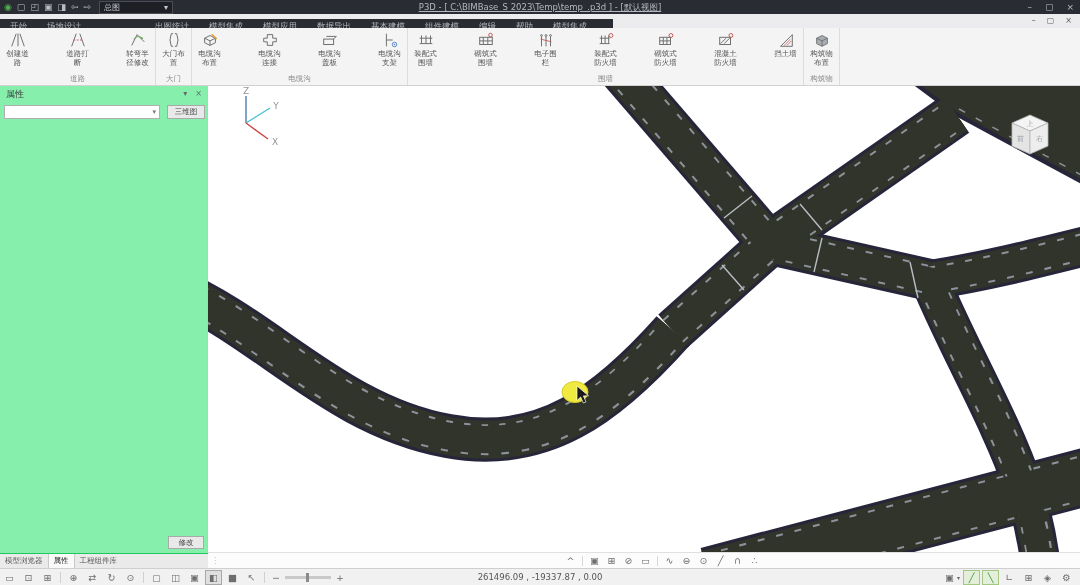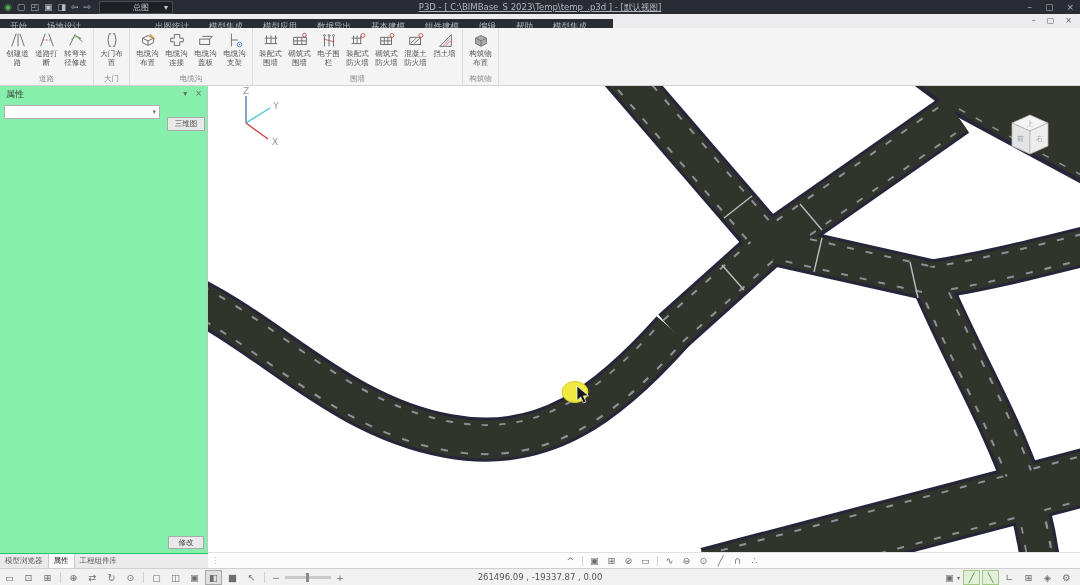--- a/index.html
+++ b/index.html
@@ -5,58 +5,58 @@
   html,body{margin:0;padding:0;background:#444;}
   #app{position:relative;width:1080px;height:585px;background:#fff;overflow:hidden;
        font-family:"DejaVu Sans",sans-serif;-webkit-font-smoothing:antialiased;cursor:default;}
   
   #titlebar{position:absolute;left:0;top:0;width:1080px;height:14px;background:#2a2c33;
             display:flex;align-items:center;color:#b9bcc2;font-size:9px;}
   .qicons{display:flex;align-items:center;gap:5px;padding-left:4px;z-index:2;}
   .qico{font-size:9px;line-height:14px;color:#b9bcc2;}
   .qico.logo{color:#4db04d;}
   .viewsel{margin-left:8px;width:64px;height:11px;background:#1e2026;border:1px solid #4a4d55;
-           display:flex;align-items:center;justify-content:flex-end;padding:0 4px;
+           display:flex;align-items:center;justify-content:space-between;padding:0 4px;
            color:#c6c9cf;font-size:8px;z-index:2;gap:15px;}
   .titletext{position:absolute;left:0;top:0;width:100%;text-align:center;line-height:14px;
              font-size:8.5px;color:#b4b7bd;pointer-events:none;text-decoration:underline;}
   .wctrl{position:absolute;right:6px;top:0;display:flex;gap:13px;line-height:14px;
          font-size:9px;color:#b9bcc2;z-index:2;}
   
   #tabrow{position:absolute;left:0;top:14px;width:1080px;height:14px;background:#ececee;}
   #tabstrip{display:inline-flex;height:14px;background:#2a2c33;padding-right:16px;}
   .tab{padding:0 10px;line-height:14px;font-size:8.5px;color:#b4b7bd;white-space:nowrap;}
   .tab.active{background:#f0f0f0;color:#3a3a3a;margin-top:20px;}
   .docctrl{position:absolute;right:8px;top:0;display:flex;gap:11px;line-height:14px;
            font-size:8px;color:#5a5a5a;}
   
   #ribbon{position:absolute;left:0;top:28px;width:1080px;height:58px;background:#f4f4f4;
           border-bottom:1px solid #d2d2d2;display:flex;box-sizing:border-box;}
   .rgroup{display:flex;flex-direction:column;border-right:1px solid #dcdcdc;padding:1px 3px 0;}
-  .rbtns{display:flex;flex:1;}
+  .rbtns{display:flex;flex:1;gap:31px;}
   .rbtn{width:29px;display:flex;flex-direction:column;align-items:center;padding-top:2px;}
   .rbtn svg{flex:none;}
   .rlabel{font-size:7.5px;line-height:8.5px;color:#555;text-align:center;width:29px;
           word-break:break-all;margin-top:1px;overflow:hidden;max-height:17px;}
   .rgname{text-align:center;font-size:7.5px;color:#8a8a8a;height:11px;line-height:10px;}
   .ric{stroke:#6f6f6f;fill:none;stroke-width:1.1;}
   
   #sidepanel{position:absolute;left:0;top:86px;width:208px;height:482px;background:#86efac;
              border-right:1px solid #c5c5c5;box-sizing:border-box;}
   .phead{height:16px;line-height:16px;padding:0 6px;font-size:9px;color:#3c3c3c;position:relative;}
   .phead .pbtns{position:absolute;right:5px;top:0;display:flex;gap:8px;color:#6a6a6a;font-size:8px;}
   .filterrow{position:absolute;left:0;top:19px;width:208px;height:14px;}
   .combo{position:absolute;left:4px;top:0;width:156px;height:14px;background:#fff;
          border:1px solid #b0b0b0;box-sizing:border-box;display:flex;align-items:center;}
   .combo input{flex:1;border:none;outline:none;font-size:8px;height:10px;padding:0 3px;
                font-family:"DejaVu Sans",sans-serif;background:transparent;}
   .combo .caret{color:#777;font-size:7px;padding-right:3px;}
   .smallbtn{position:absolute;background:#e9e9e9;border:1px solid #a9a9a9;font-size:7.5px;
             color:#444;text-align:center;box-sizing:border-box;}
-  .viewbtn{right:3px;top:12px;width:38px;height:14px;line-height:12px;}
+  .viewbtn{right:3px;top:0;width:38px;height:14px;line-height:12px;}
   .modifybtn{right:3px;bottom:19px;width:36px;height:13px;line-height:11px;}
   .paneltabs{position:absolute;left:0;bottom:0;width:208px;height:15px;background:#eaeaea;
              border-top:1px solid #22c55e;display:flex;box-sizing:border-box;}
   .ptab{padding:0 5px;line-height:14px;font-size:7.5px;color:#555;white-space:nowrap;}
   .ptab.active{background:#fafafa;border-left:1px solid #c9c9c9;border-right:1px solid #c9c9c9;color:#222;}
   
   #viewport{position:absolute;left:208px;top:86px;width:872px;height:466px;background:#ffffff;overflow:hidden;}
   #roads{position:absolute;left:0;top:0;}
   #axis{position:absolute;left:22px;top:1px;}
   #vcube{position:absolute;left:794px;top:22px;}

